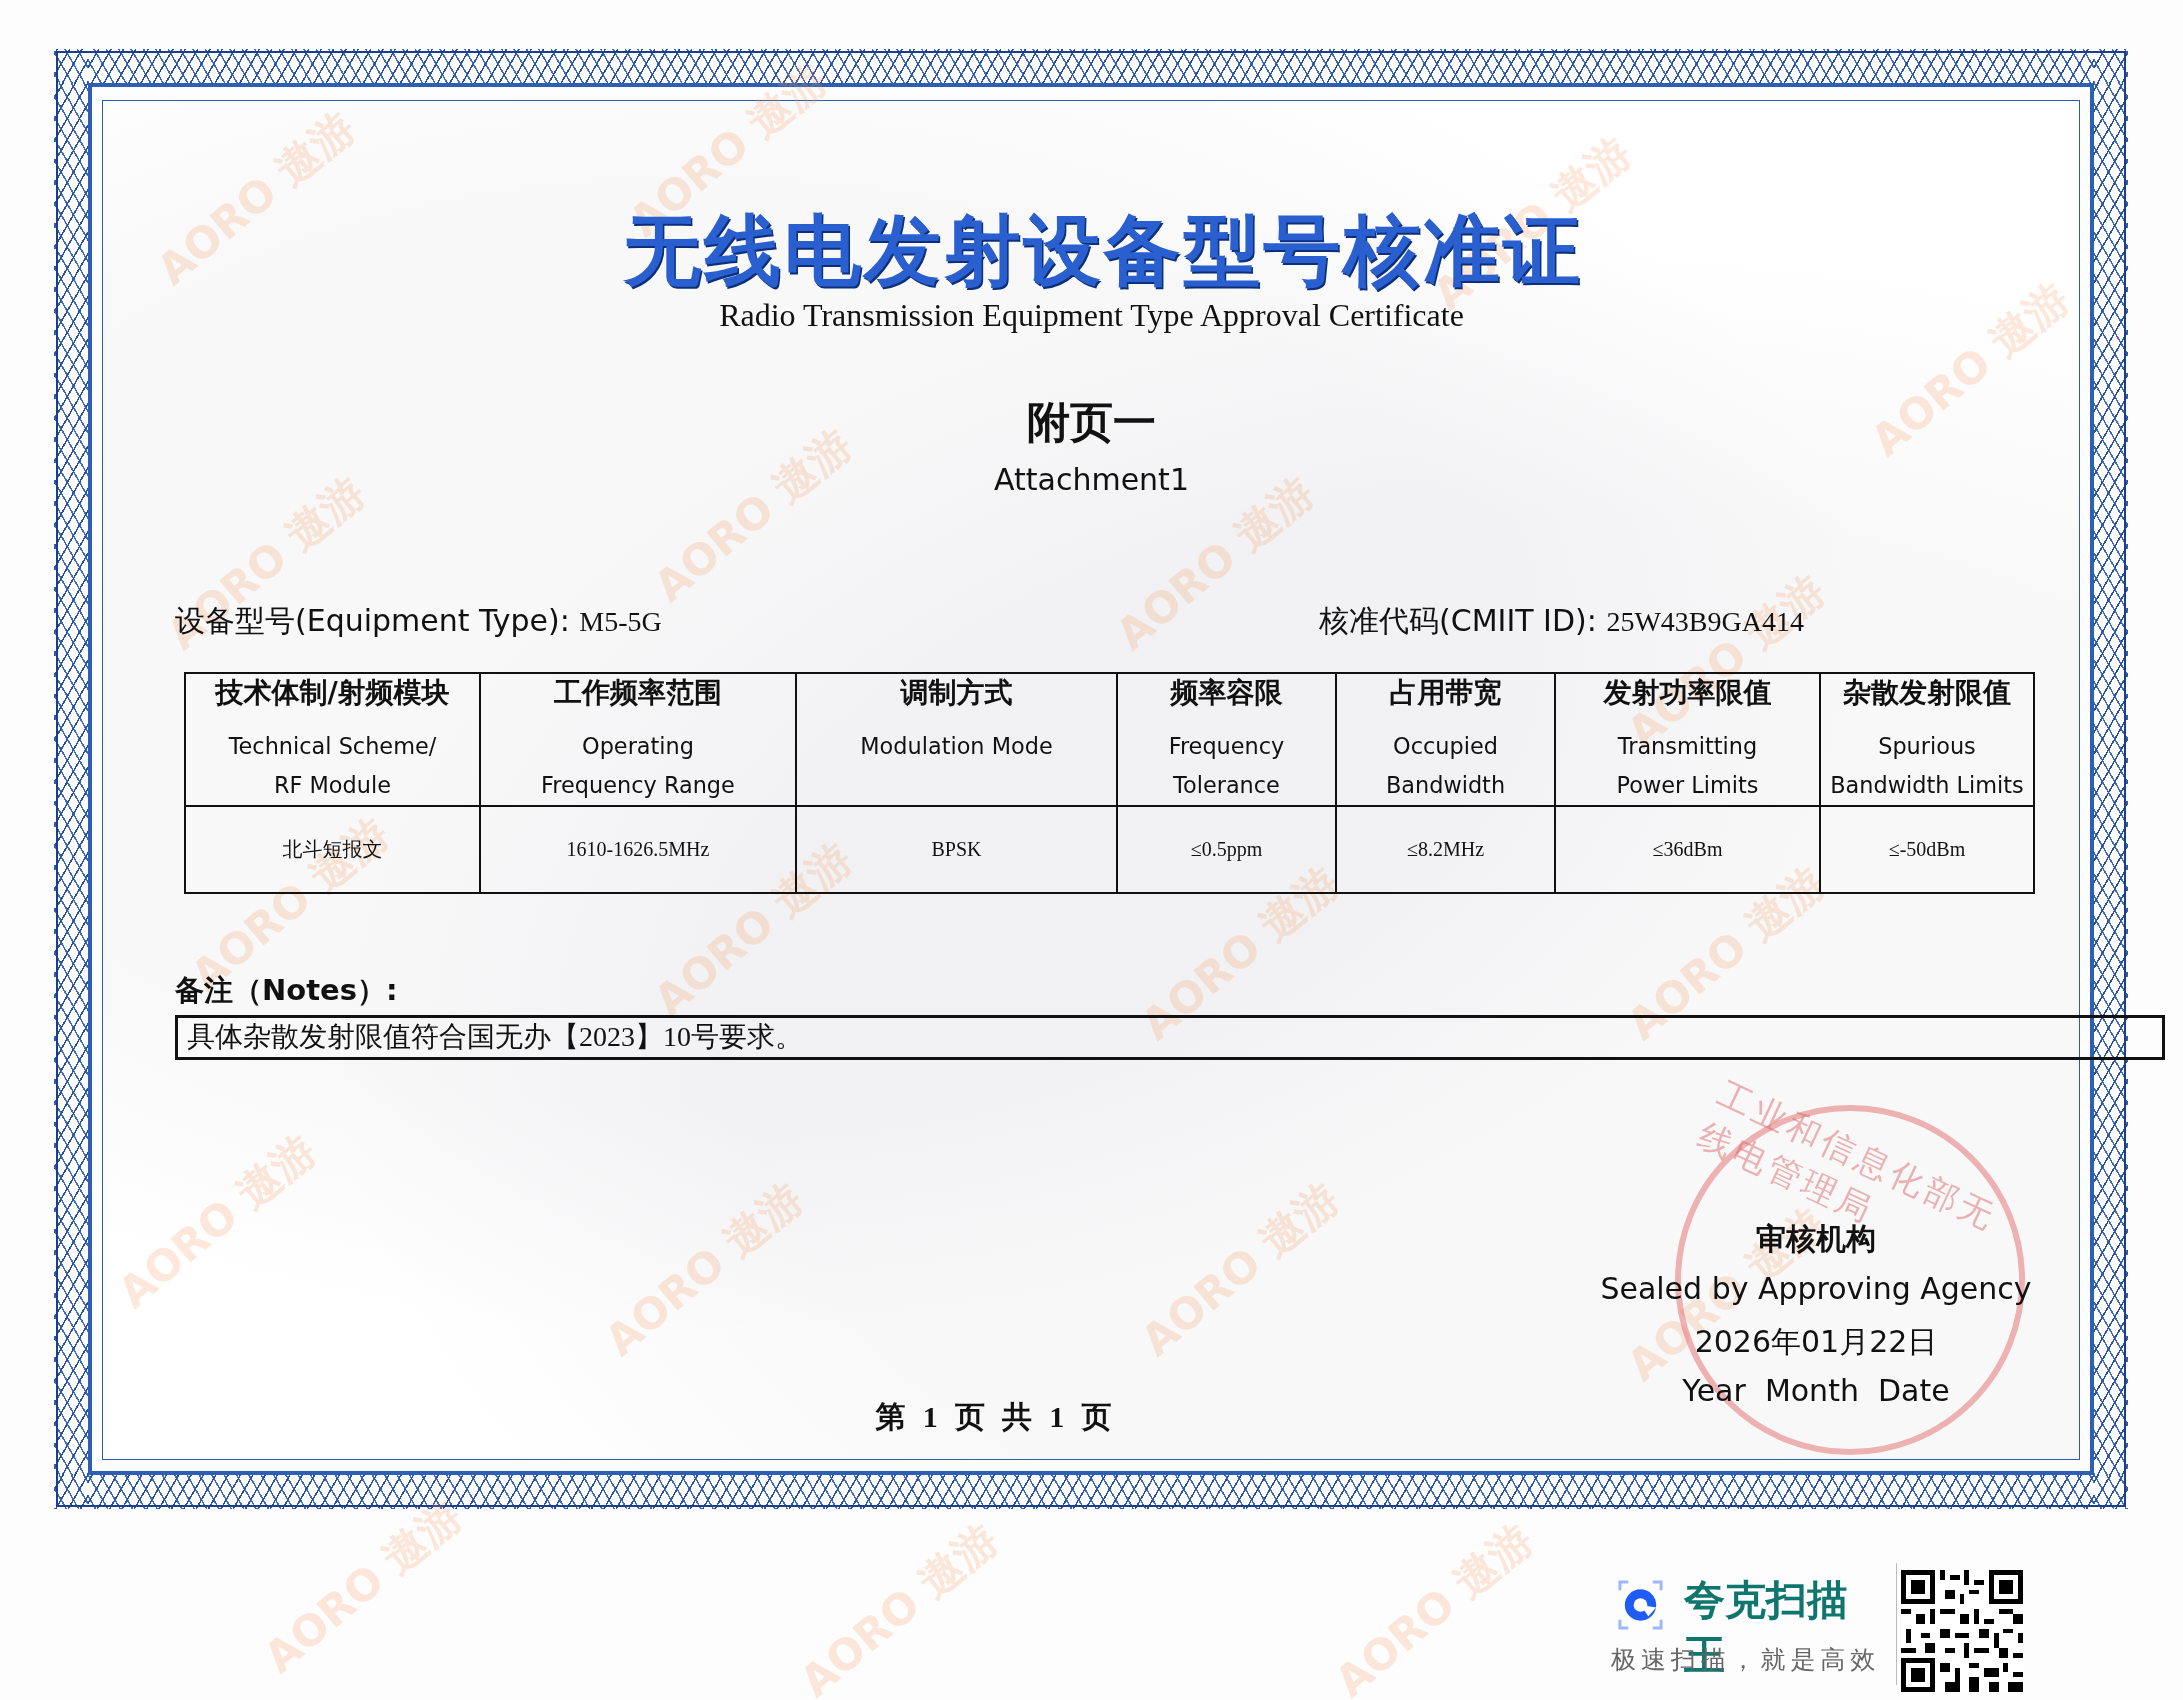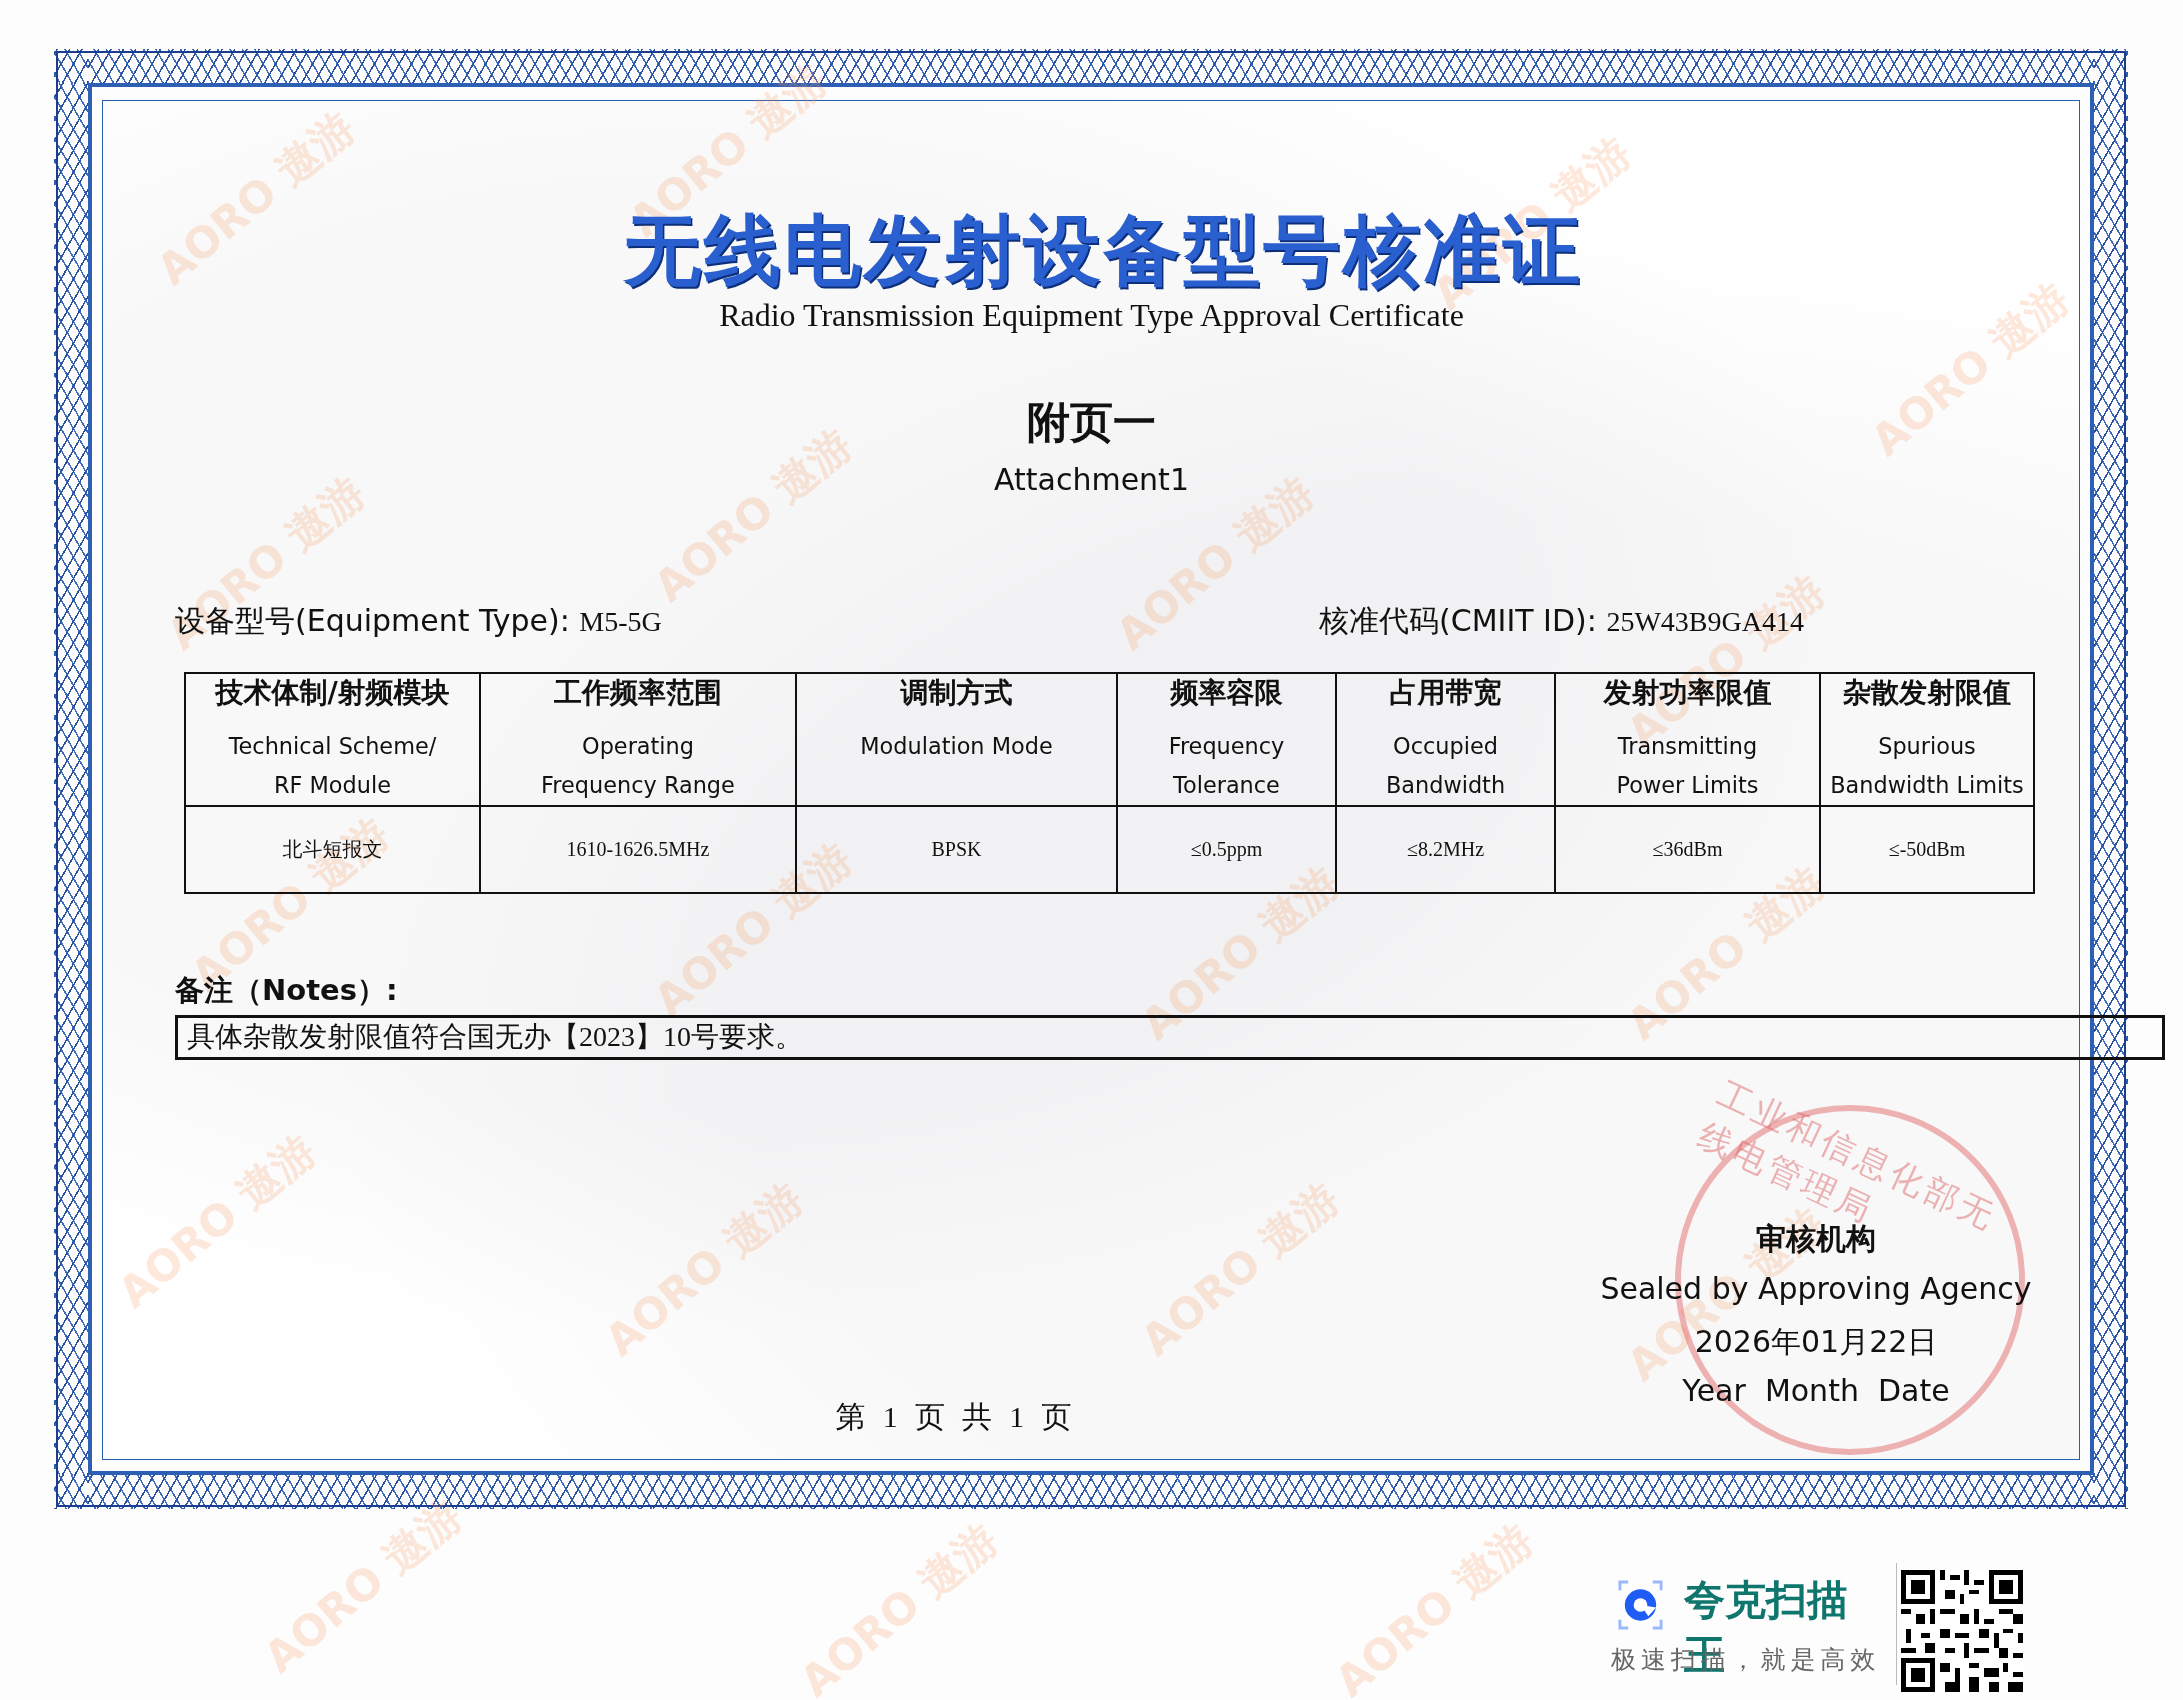--- a/index.html
+++ b/index.html
@@ -87,21 +87,21 @@
     border:6.8px solid rgba(225,90,90,0.45); border-radius:50%; box-sizing:border-box;
   }
   .seal-text {
     position:absolute; left:1733px; top:1120px; font-size:49px; color:rgba(220,90,90,0.45);
     transform:rotate(25deg); letter-spacing:3.9px;
   }
   .agency { position:absolute; left:1558px; width:516px; text-align:center; font-size:30px; }
 
   .pager {
     position:absolute; left:0; width:1907px; top:1397px; text-align:center;
-    font-family:"Liberation Serif","DejaVu Serif",serif; font-size:30px; font-weight:normal; word-spacing:9.7px;
+    font-family:"Liberation Serif","DejaVu Serif",serif; font-size:30px; font-weight:bold; word-spacing:9.7px;padding-left:40px;
   }
 
   .brand { position:absolute; left:1611px; top:1563px; width:273px; height:127px; }
   .brand-icon {
     position:absolute; left:4.9px; top:14.6px; width:49px; height:54px;
   }
   .brand-name { position:absolute; left:73px; top:9.7px; font-size:41px; font-weight:bold; color:#0f766e; }
   .brand-slogan { position:absolute; left:0; top:80px; font-size:25px; color:#666; letter-spacing:4.9px; }
   .brand-divider { position:absolute; left:1896px; top:1563px; width:1px; height:122px; background:#bbb; }
   .qr { position:absolute; left:1901px; top:1570px; width:122px; height:122px; }

